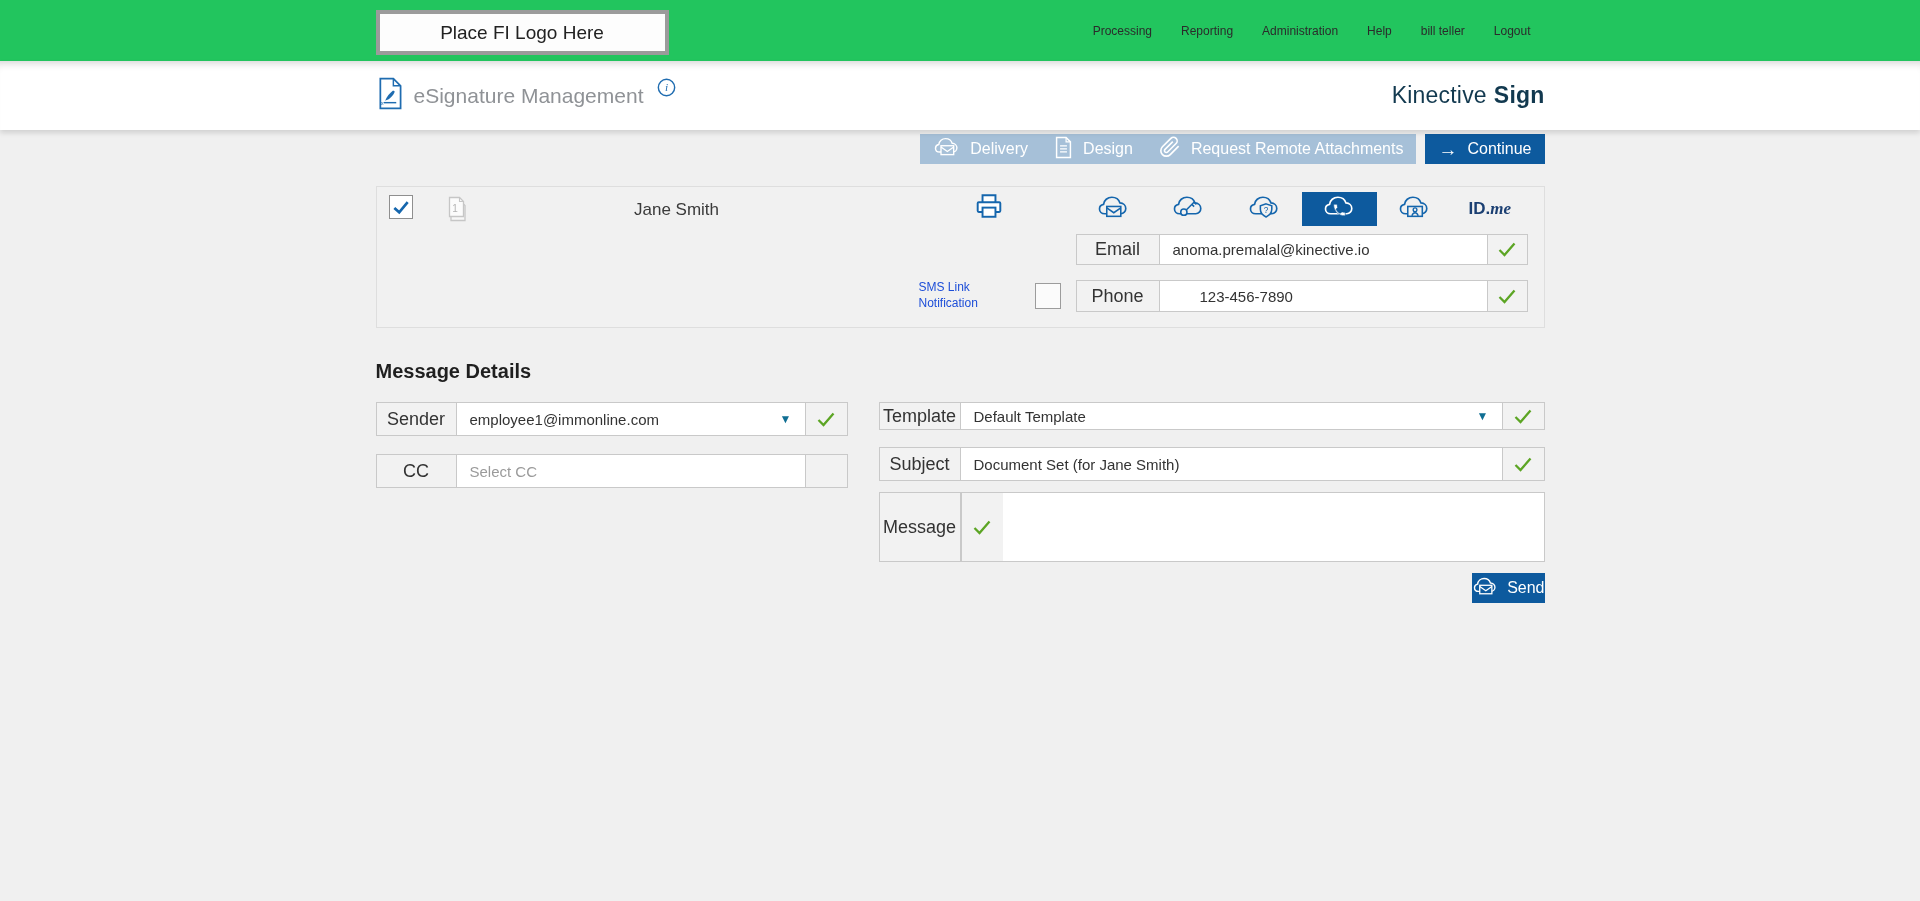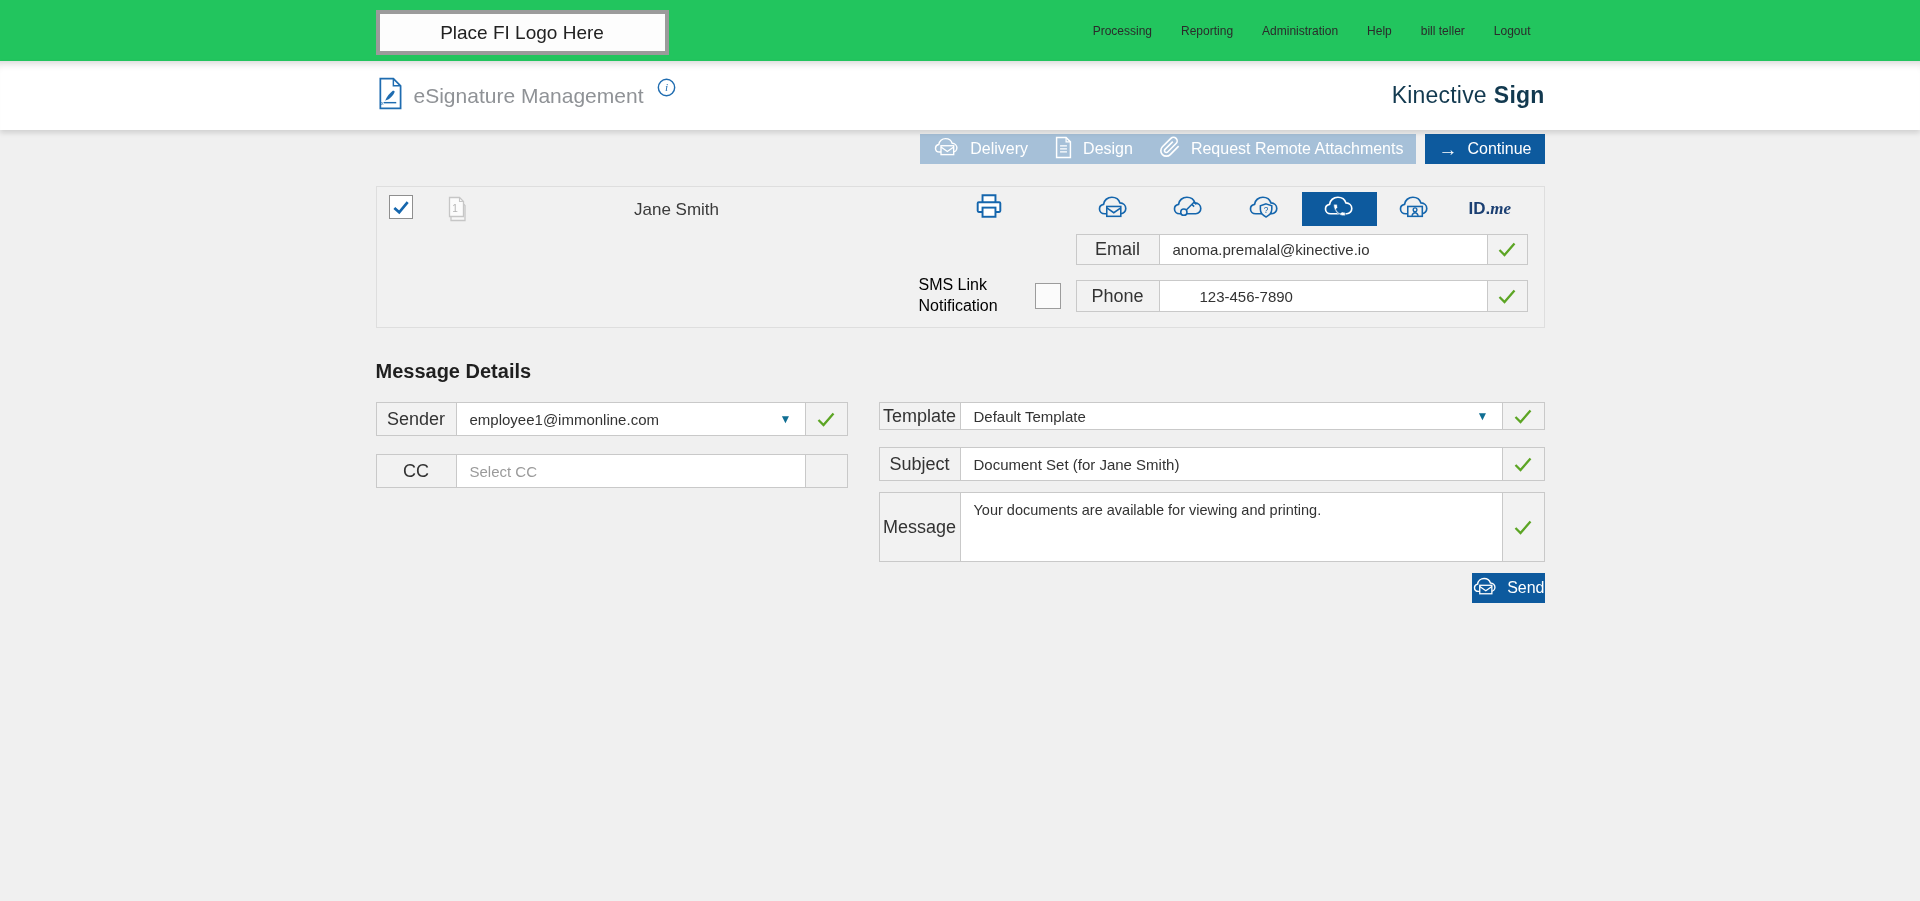--- a/index.html
+++ b/index.html
@@ -58,21 +58,21 @@
   .caret{margin-left:auto;font-size:12px;color:#0f6e93;padding-left:10px;}
   .cc-input{border:none;outline:none;flex:1;font-size:15px;font-family:inherit;color:#333;background:transparent;padding:0;}
   .cc-input::placeholder{color:#9a9a9a;}
 
   .panel .frow{width:452px;right:16px;}
   .panel .flabel{width:82px;}
   .panel .fcheck{width:39px;}
   .email-row{top:47px;height:31px;}
   .phone-row{top:93px;height:32px;gap:27px;}
   .sms{position:absolute;right:483px;top:93px;height:32px;display:flex;align-items:center;gap:24px;}
-  .sms-label{font-size:16px;color:#000000;line-height:1.3;width:92px;}
+  .sms-label{font-size:12px;color:#1d4ed8;line-height:1.3;width:92px;}
   .sms-box{width:26px;height:26px;box-sizing:border-box;border:1px solid #9c9c9c;background:#fbfbfb;cursor:pointer;}
 
   .section-heading{position:absolute;left:0;top:230px;margin:0;font-size:20px;font-weight:700;color:#1f1f1f;}
 
   .col-l{left:0;width:472px;}
   .col-l .flabel{width:79px;}
   .col-l .fcheck{width:41px;}
   .col-r{left:503px;width:666px;}
   .col-r .flabel{width:80px;}
   .col-r .fcheck{width:41px;}
@@ -310,21 +310,20 @@
       <div class="fvalue">Document Set (for Jane Smith)</div>
       <div class="fcheck">
         <svg width="18" height="15" viewBox="0 0 18 15">
           <polyline points="1.5,8 6.5,13 16.5,1.5" fill="none" stroke="#5ca524" stroke-width="2.3"></polyline>
         </svg>
       </div>
     </div>
 
     <div class="frow col-r message-row">
       <div class="flabel">Message</div>
-      <div class="fvalue">Your documents are available for viewing and printing.</div>
       <div class="fcheck">
         <svg width="18" height="15" viewBox="0 0 18 15">
           <polyline points="1.5,8 6.5,13 16.5,1.5" fill="none" stroke="#5ca524" stroke-width="2.3"></polyline>
         </svg>
       </div>
     </div>
 
     <button class="send-btn">
       <span>
         <svg width="26" height="21" viewBox="0 0 30 26" style="--bg:#0d5a9e">

